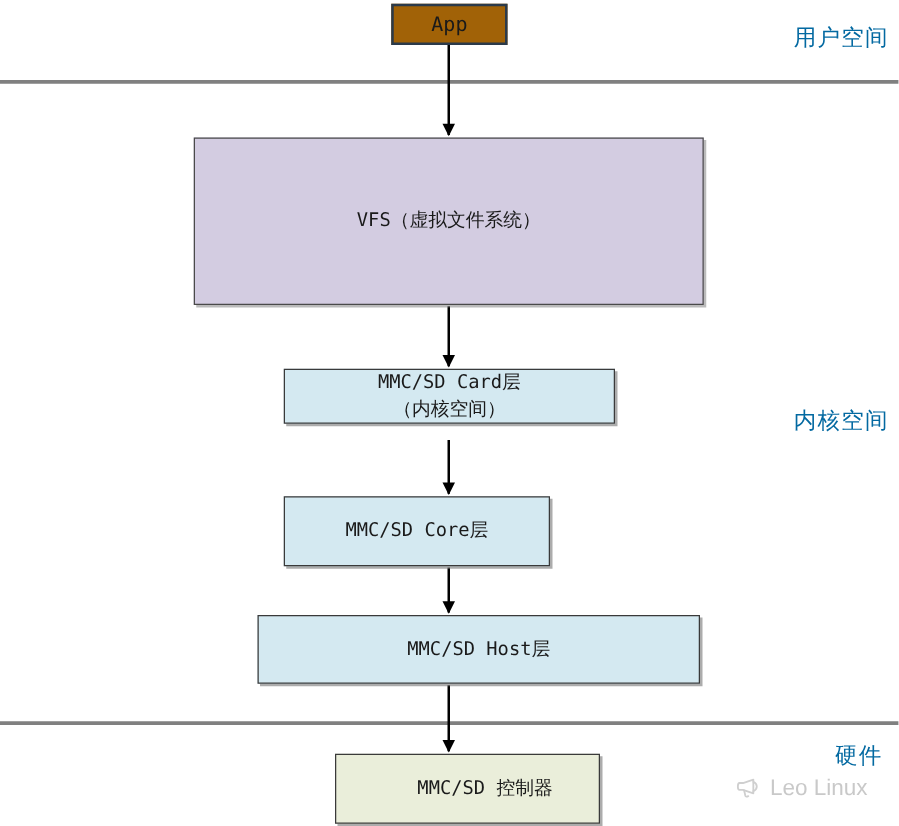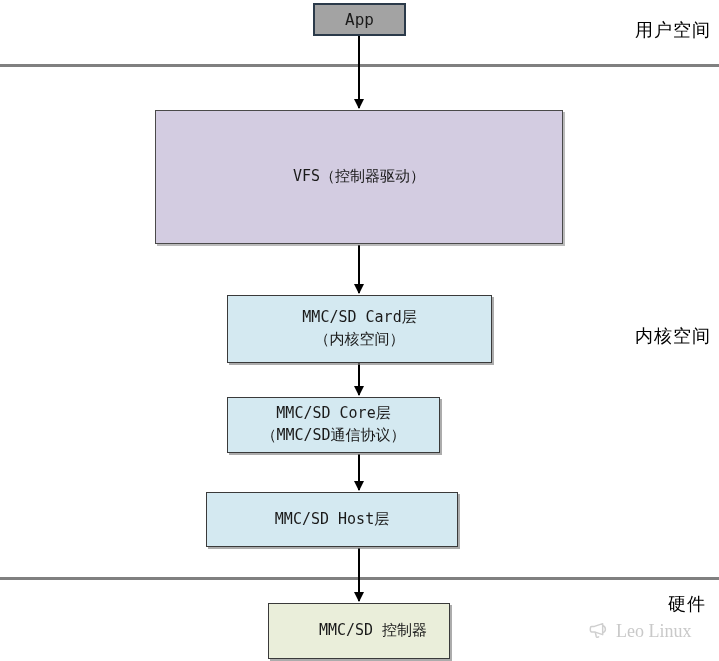--- a/index.html
+++ b/index.html
@@ -30,35 +30,35 @@
     justify-content: center;
     text-align: center;
     color: #1a1a1a;
     font-size: 15px;
     line-height: 1.45;
     border: 1px solid #3a3a3a;
     box-shadow: 2px 2px 0 rgba(128,128,128,0.65);
   }
   #node-app {
     left: 313px; top: 3px; width: 93px; height: 33px;
-    background: #a3a3a3;
+    background: #a16207;
     border: 2px solid #2b3a4a;
     box-shadow: none;
     font-size: 16px;
   }
   #node-vfs {
     left: 155px; top: 110px; width: 408px; height: 134px;
     background: #d3cce1;
     border: 1px solid #4a4a4a;
     box-shadow: 2px 2px 0 rgba(120,120,120,0.5);
   }
-  #node-card  { left: 227px; top: 295px; width: 265px; height: 68px; background: #d4e9f1; }
+  #node-card  { left: 227px; top: 295px; width: 265px; height: 44px; background: #d4e9f1; }
   #node-core  { left: 227px; top: 397px; width: 213px; height: 56px; background: #d4e9f1; }
-  #node-host  { left: 206px; top: 492px; width: 252px; height: 55px; background: #d4e9f1; }
-  #node-ctrl  { left: 268px; top: 603px; width: 182px; height: 56px; background: #eaeeda; padding-left: 28px; }
+  #node-host  { left: 206px; top: 492px; width: 354px; height: 55px; background: #d4e9f1; }
+  #node-ctrl  { left: 268px; top: 603px; width: 212px; height: 56px; background: #eaeeda; padding-left: 28px; }
 
   .arrow {
     position: absolute;
     left: 358px;
     width: 2px;
     background: #000000;
   }
   .arrow .arrow-head {
     position: absolute;
     bottom: -1px;
@@ -69,38 +69,38 @@
     border-top: 10px solid #000000;
   }
   #arrow-app-vfs   { top: 36px;  height: 72px; }
   #arrow-vfs-card  { top: 245px; height: 48px; }
   #arrow-card-core { top: 352px; height: 43px; }
   #arrow-core-host { top: 454px; height: 36px; }
   #arrow-host-ctrl { top: 548px; height: 53px; }
 
   .region-label {
     position: absolute;
-    color: #000000;
+    color: #0369a1;
     font-size: 18px;
     letter-spacing: 1px;
     white-space: nowrap;
   }
   #label-user-space   { left: 635px; top: 18px; }
   #label-kernel-space { left: 635px; top: 324px; }
   #label-hardware     { left: 649px; top: 592px; margin-left: 19px; }
 
   #watermark {
     position: absolute;
     left: 588px; top: 620px;
     display: flex;
-    align-items: flex-end;
+    align-items: flex-start;
     gap: 6px;
     color: #c9c9c9;
     font-size: 18px;
-    font-family: Liberation Serif, serif;
+    font-family: Liberation Sans, sans-serif;
     white-space: nowrap;
   }
   #watermark svg { display: block; }
 </style>
 </head>
 <body>
 
 <div id="canvas">
 
   <div class="divider" id="divider-user"></div>
@@ -120,31 +120,30 @@
   </div>
   <div class="arrow" id="arrow-host-ctrl">
     <div class="arrow-head"></div>
   </div>
 
   <div class="node" id="node-app">
     <span>App</span>
   </div>
 
   <div class="node" id="node-vfs">
-    <span>VFS（控制器驱动）</span>
+    <span>VFS（虚拟文件系统）</span>
   </div>
 
   <div class="node" id="node-card">
     <span>MMC/SD Card层</span>
     <span>（内核空间）</span>
   </div>
 
   <div class="node" id="node-core">
     <span>MMC/SD Core层</span>
-    <span>（MMC/SD通信协议）</span>
   </div>
 
   <div class="node" id="node-host">
     <span>MMC/SD Host层</span>
   </div>
 
   <div class="node" id="node-ctrl">
     <span>MMC/SD 控制器</span>
   </div>
 

